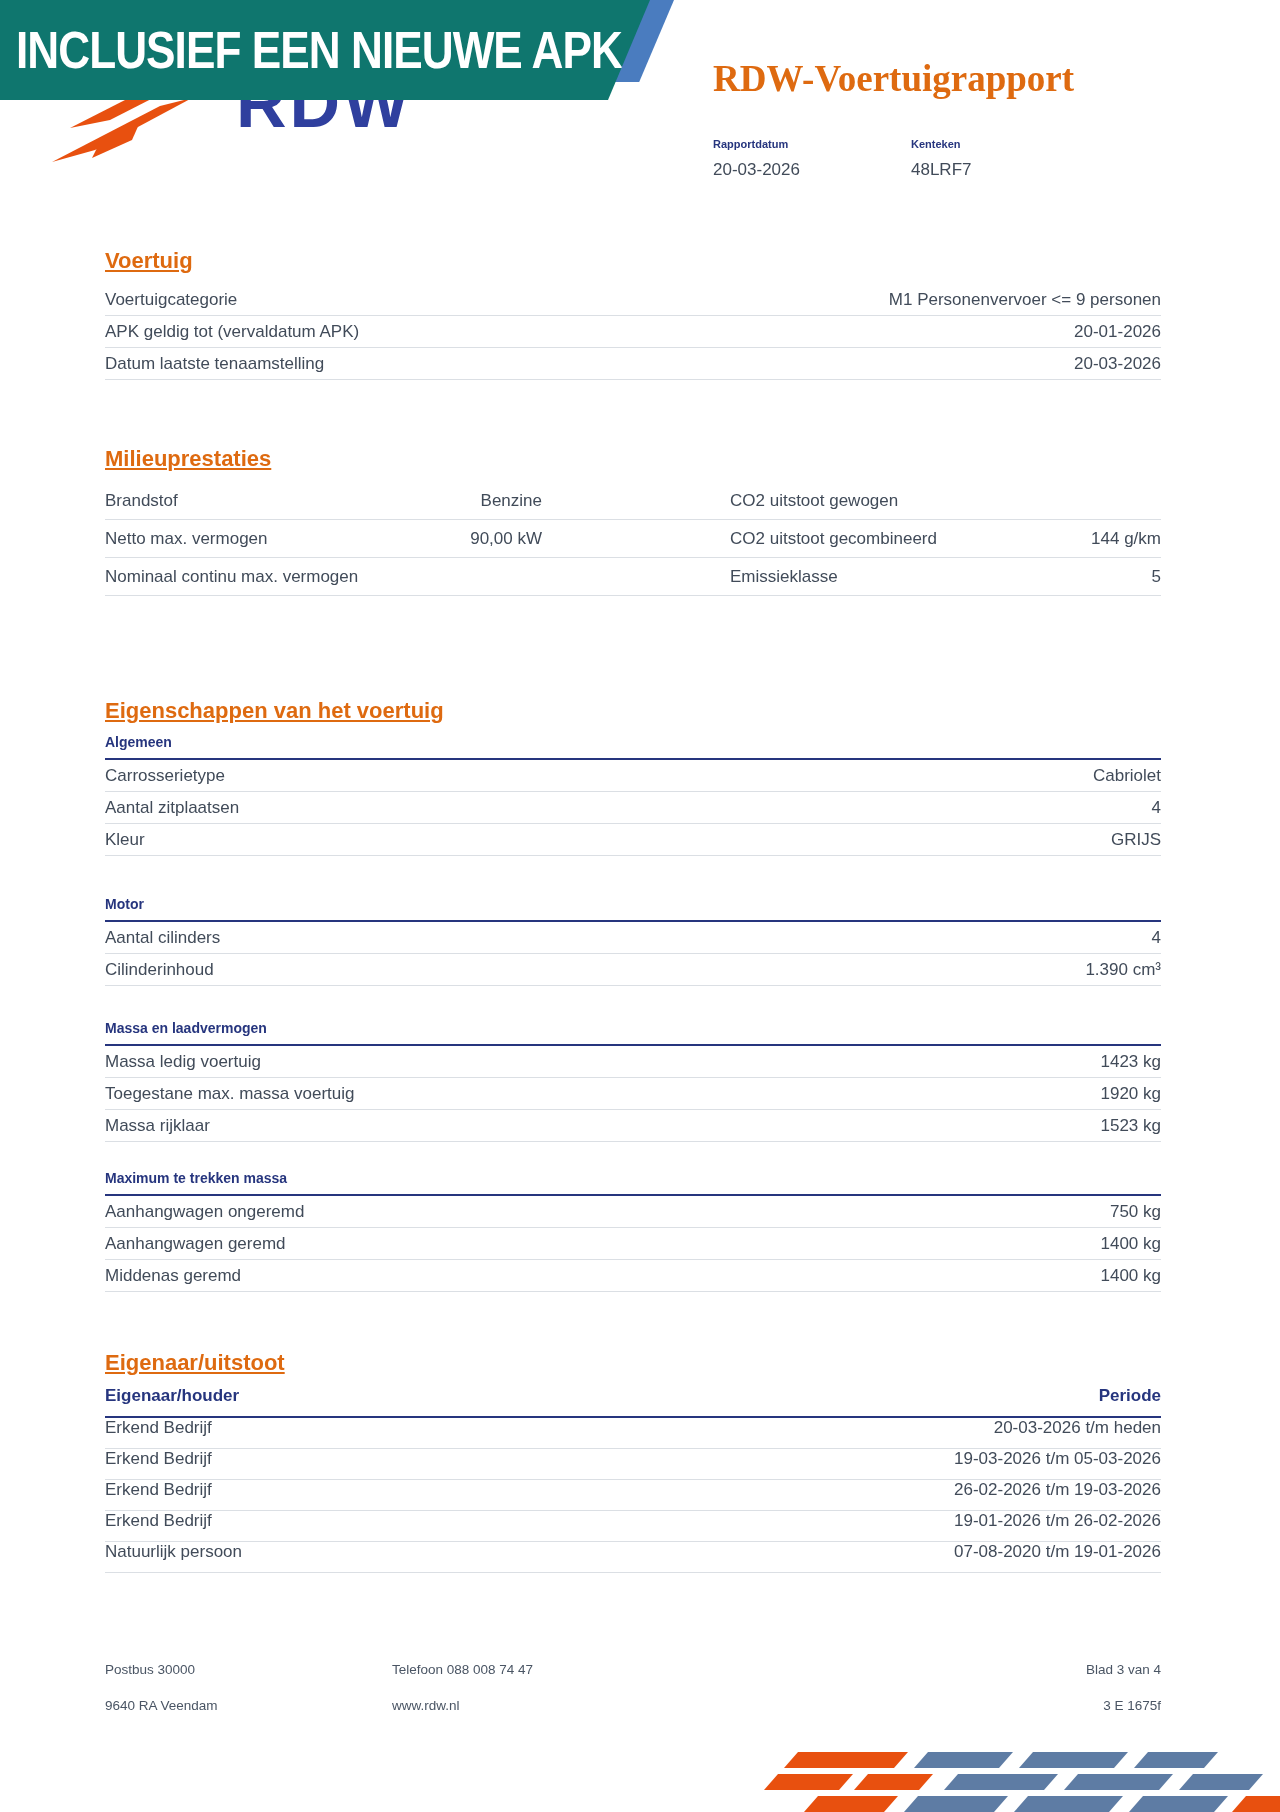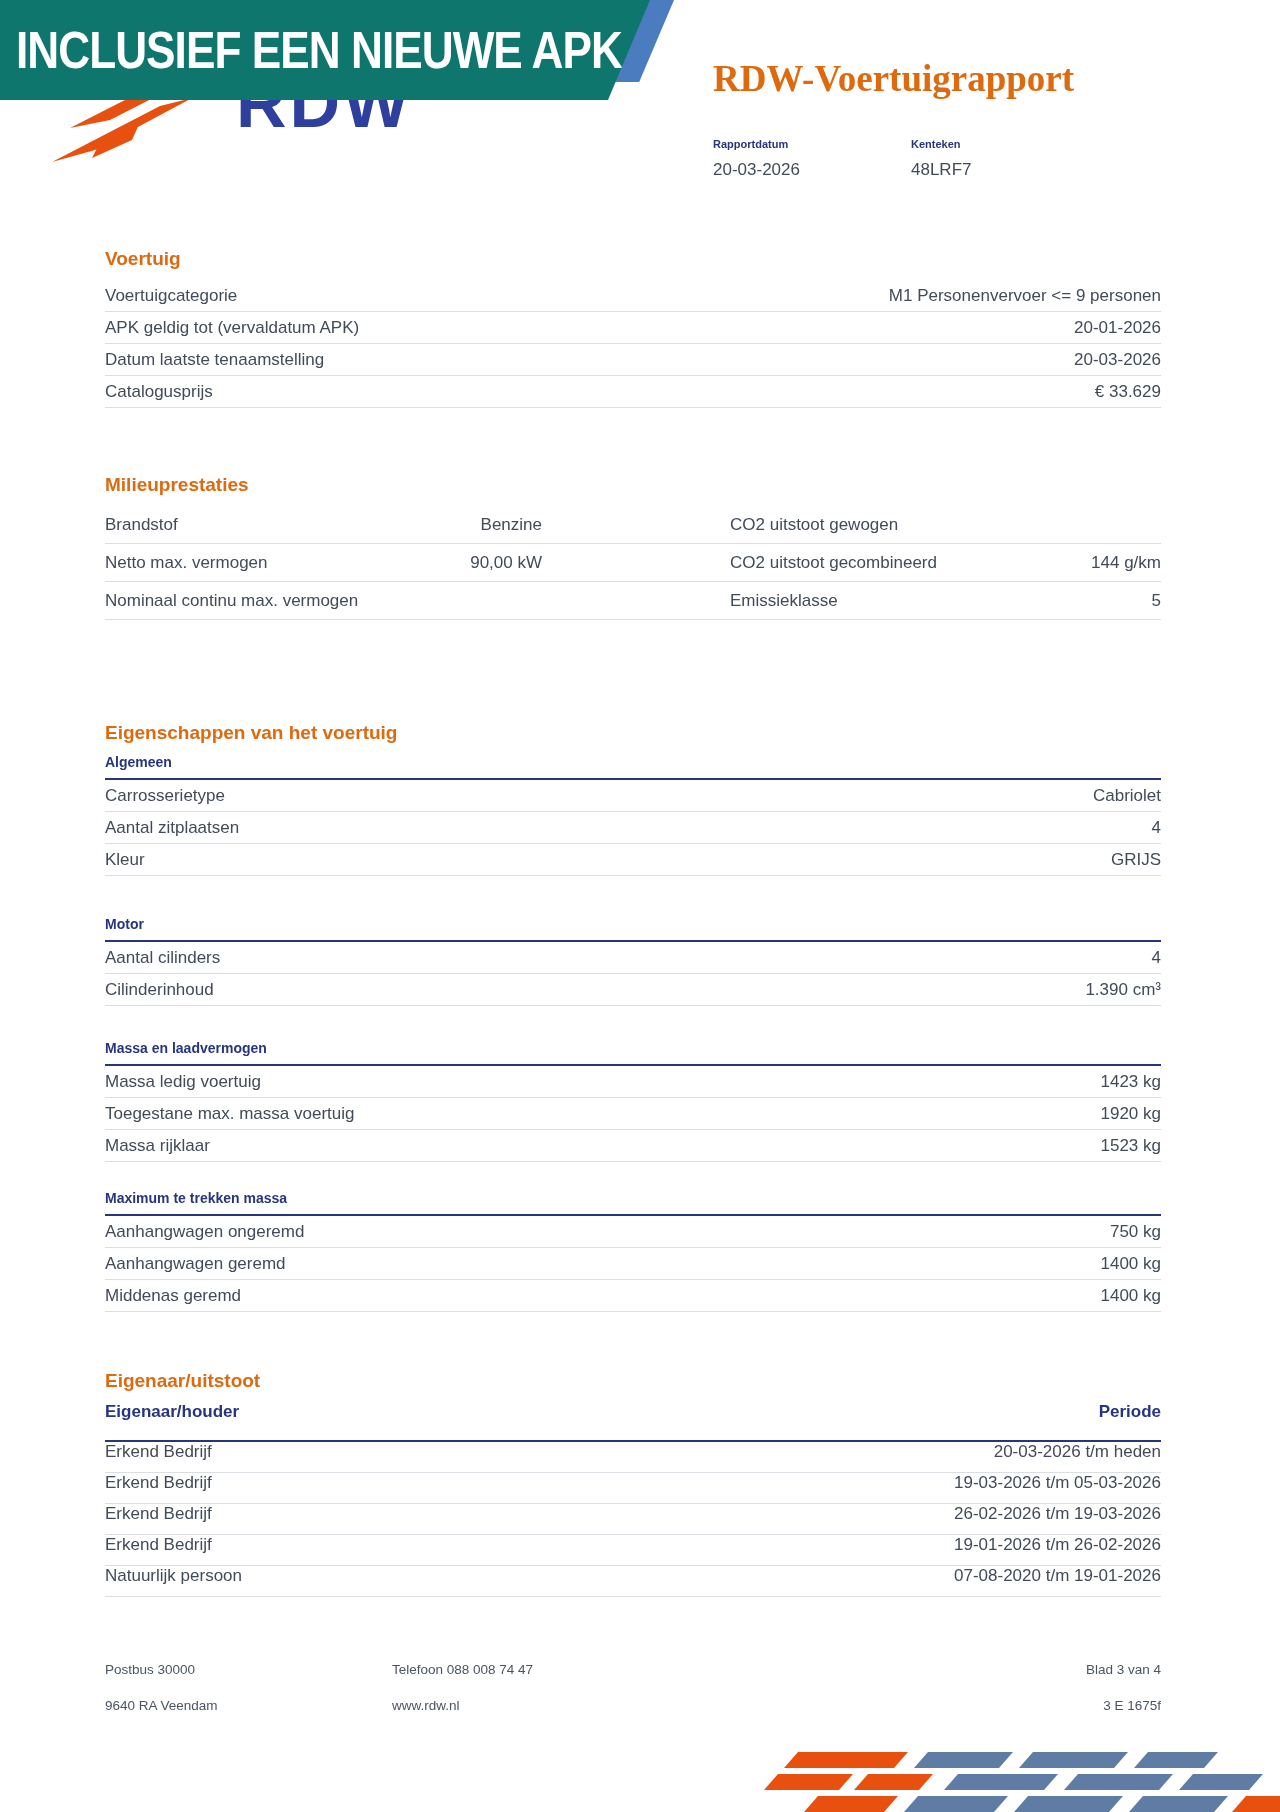--- a/index.html
+++ b/index.html
@@ -34,21 +34,21 @@
   .title{
     margin:0;font-family:"Liberation Serif",serif;font-weight:700;
     font-size:37px;line-height:42px;color:#DE6A10;white-space:nowrap;
   }
   .meta{display:flex;margin-top:38px;}
   .meta-col{width:198px;}
   .meta-label{font-weight:700;color:#26357E;font-size:11px;}
   .meta-value{margin-top:10px;font-size:17px;color:#414B59;}
   
   .content{position:absolute;left:105px;top:248px;width:1056px;z-index:2;}
-  .sec{font-size:19px;font-weight:700;color:#DE6A10;margin:0 0 10px 0;}
+  .sec{font-size:22px;font-weight:700;color:#DE6A10;margin:0 0 10px 0;text-decoration:underline;}
   .gap-milieu{margin-top:66px;}
   .gap-eig{margin-top:102px;}
   .gap-own{margin-top:58px;}
   .kv-row{
     display:flex;justify-content:space-between;align-items:center;height:31px;
     border-bottom:1px solid #DBDFE4;font-size:17px;
   }
   .m-row{
     display:grid;grid-template-columns:300px 137px 188px 1fr 170px;align-items:center;
     height:37px;border-bottom:1px solid #DBDFE4;font-size:17px;
@@ -58,21 +58,21 @@
   .sub{
     font-size:14px;font-weight:700;color:#26357E;margin:0;
     padding-bottom:8px;border-bottom:2px solid #26357E;
   }
   .sub-m{margin-top:40px;}
   .sub-m2{margin-top:34px;}
   .sub-m3{margin-top:28px;}
   .own-head{
     display:flex;justify-content:space-between;align-items:flex-end;
     font-size:17px;font-weight:700;color:#26357E;
-    padding-bottom:18px;border-bottom:2px solid #26357E;margin-top:4px;
+    padding-bottom:10px;border-bottom:2px solid #26357E;margin-top:4px;
   }
   .own-row{
     display:flex;justify-content:space-between;align-items:flex-start;height:30px;
     border-bottom:1px solid #DBDFE4;font-size:17px;gap:25px;
   }
   
   .footer{position:absolute;left:105px;right:119px;top:1662px;font-size:13.5px;color:#4A5564;z-index:2;}
   .f-row{display:grid;grid-template-columns:287px 1fr auto;}
   .f-row + .f-row{margin-top:21px;}
   .f-right{text-align:right;}
@@ -123,24 +123,20 @@
         <span>M1 Personenvervoer &lt;= 9 personen</span>
       </div>
       <div class="kv-row">
         <span>APK geldig tot (vervaldatum APK)</span>
         <span>20-01-2026</span>
       </div>
       <div class="kv-row">
         <span>Datum laatste tenaamstelling</span>
         <span>20-03-2026</span>
       </div>
-      <div class="kv-row">
-        <span>Catalogusprijs</span>
-        <span>€ 33.629</span>
-      </div>
     </div>
 
     <h2 class="sec gap-milieu">Milieuprestaties</h2>
     <div>
       <div class="m-row">
         <span>Brandstof</span>
         <span class="m-v1">Benzine</span>
         <span></span>
         <span>CO2 uitstoot gewogen</span>
         <span class="m-v2"></span>

